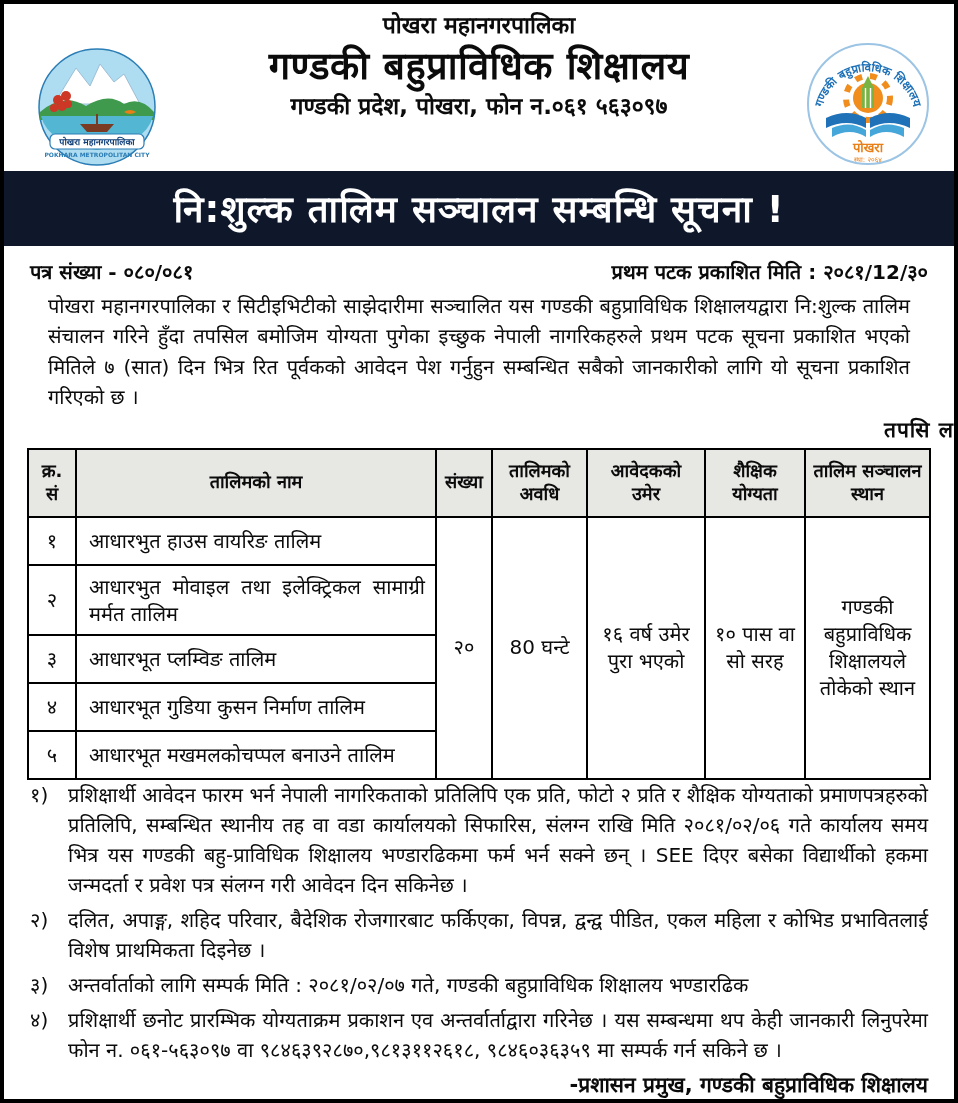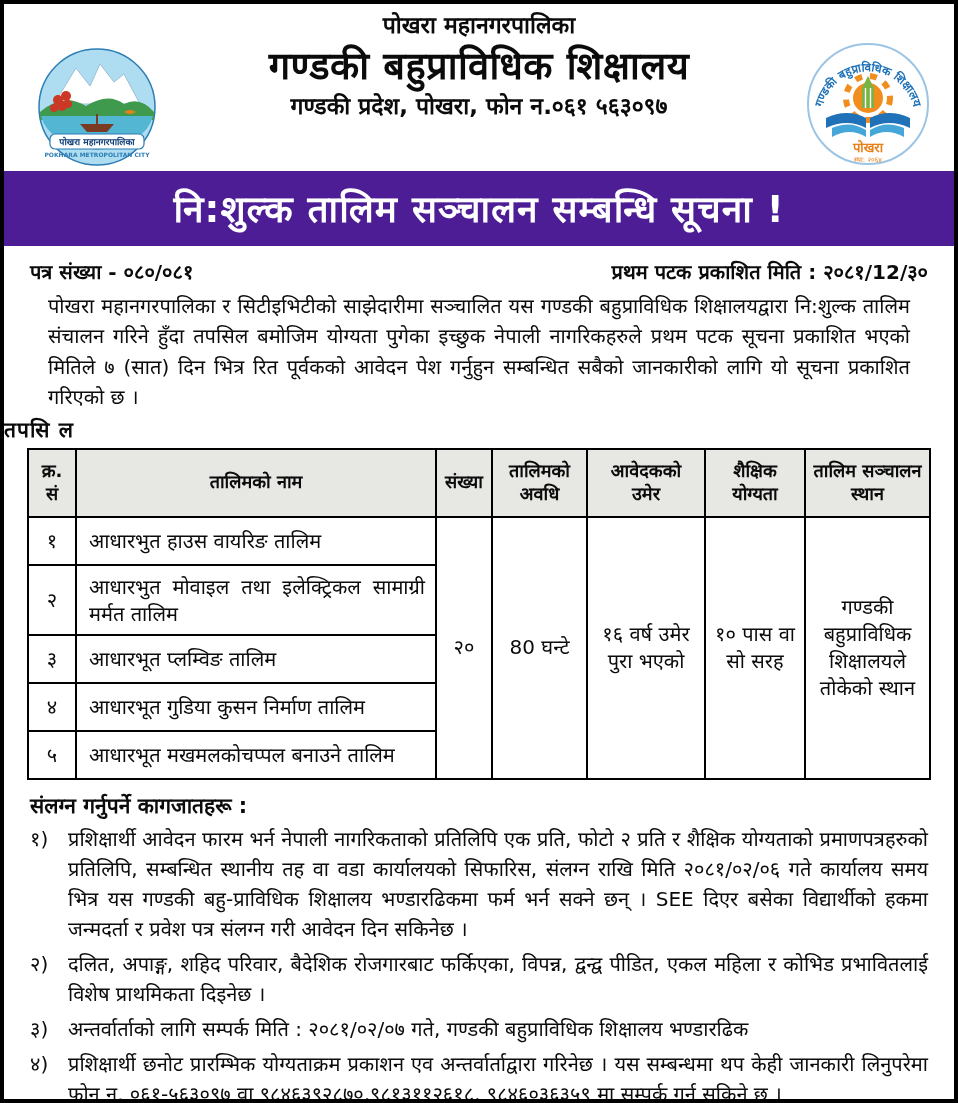--- a/index.html
+++ b/index.html
@@ -15,37 +15,37 @@
   .logo-left  { position: absolute; left: 24px;  top: 44px; }
   .logo-right { position: absolute; right: 20px; top: 36px; }
   .header-text { text-align: center; line-height: 1.25; }
   .h-govt  { font-size: 21px; font-weight: 600; }
   .h-city  { font-size: 23px; font-weight: 600; }
   .h-title { font-size: 38px; font-weight: 800; margin: 3px 0 2px; letter-spacing: 0.5px; }
   .h-addr  { font-size: 23px; font-weight: 600; }
 
   
   .banner {
-    background: #4c1d95; color: #fff; text-align: center;
+    background: #0f172a; color: #fff; text-align: center;
     font-size: 37px; font-weight: 800; padding: 11px 0 13px; letter-spacing: 1px;
   }
 
   
   .meta {
     display: flex; justify-content: space-between; align-items: flex-start;
     font-weight: 700; font-size: 20px; padding: 12px 26px 2px;
   }
 
   
   .intro {
     font-size: 20px; line-height: 1.52; text-align: justify;
     margin: 4px 44px 2px;
   }
 
-  .table-title { text-align: left; font-weight: 800; font-size: 21px; margin: 2px 0 5px; letter-spacing: 1px; }
+  .table-title { text-align: right; font-weight: 800; font-size: 21px; margin: 2px 0 5px; letter-spacing: 1px; }
 
   
   table.training {
     border-collapse: collapse; table-layout: fixed;
     width: 902px; margin: 0 auto;
   }
   .training th, .training td { border: 2px solid #000; padding: 3px 6px; overflow: hidden; }
   .training thead th {
     background: #e7e7e4; font-weight: 800; font-size: 18px;
     text-align: center; vertical-align: middle; height: 60px; line-height: 1.25;
@@ -190,21 +190,20 @@
         <td class="c-sn">४</td>
         <td class="c-name">आधारभूत गुडिया कुसन निर्माण तालिम</td>
       </tr>
       <tr class="r-5">
         <td class="c-sn">५</td>
         <td class="c-name">आधारभूत मखमलकोचप्पल बनाउने तालिम</td>
       </tr>
     </tbody>
   </table>
 
-  <div class="docs-heading">संलग्न गर्नुपर्ने कागजातहरू :</div>
 
   <div class="docs-list">
     <div class="doc-item">
       <span class="doc-no">१)</span>
       <span class="doc-text">प्रशिक्षार्थी आवेदन फारम भर्न नेपाली नागरिकताको प्रतिलिपि एक प्रति, फोटो २ प्रति र शैक्षिक योग्यताको प्रमाणपत्रहरुको प्रतिलिपि, सम्बन्धित स्थानीय तह वा वडा कार्यालयको सिफारिस, संलग्न राखि मिति २०८१/०२/०६ गते कार्यालय समय भित्र यस गण्डकी बहु-प्राविधिक शिक्षालय भण्डारढिकमा फर्म भर्न सक्ने छन् । SEE दिएर बसेका विद्यार्थीको हकमा जन्मदर्ता र प्रवेश पत्र संलग्न गरी आवेदन दिन सकिनेछ ।</span>
     </div>
     <div class="doc-item">
       <span class="doc-no">२)</span>
       <span class="doc-text">दलित, अपाङ्ग, शहिद परिवार, बैदेशिक रोजगारबाट फर्किएका, विपन्न, द्वन्द्व पीडित, एकल महिला र कोभिड प्रभावितलाई विशेष प्राथमिकता दिइनेछ ।</span>
     </div>

